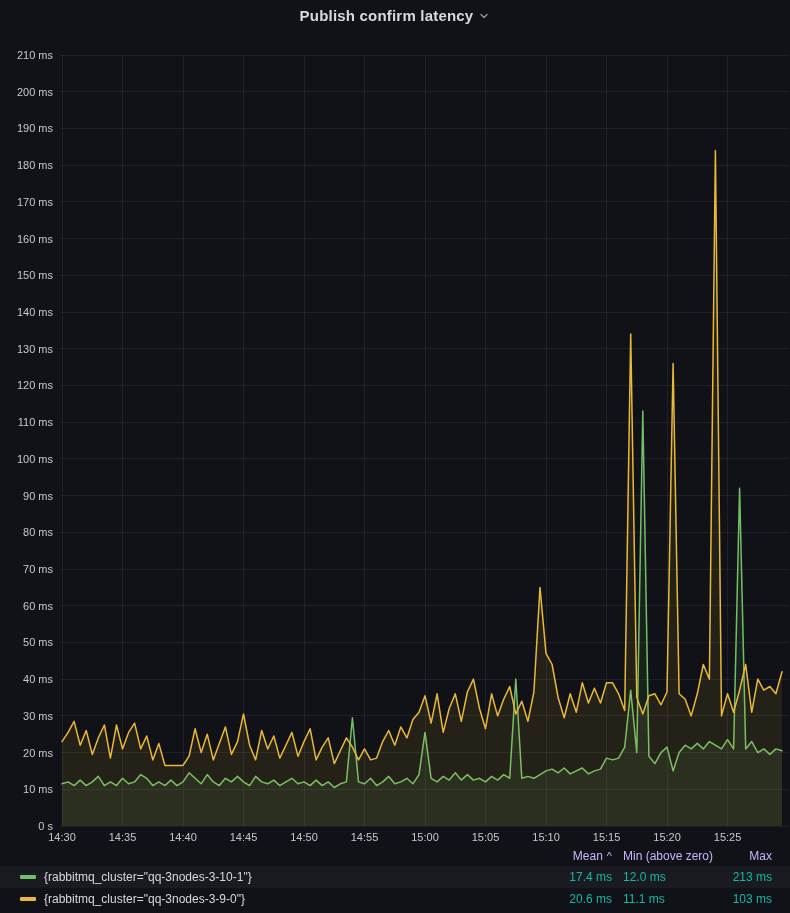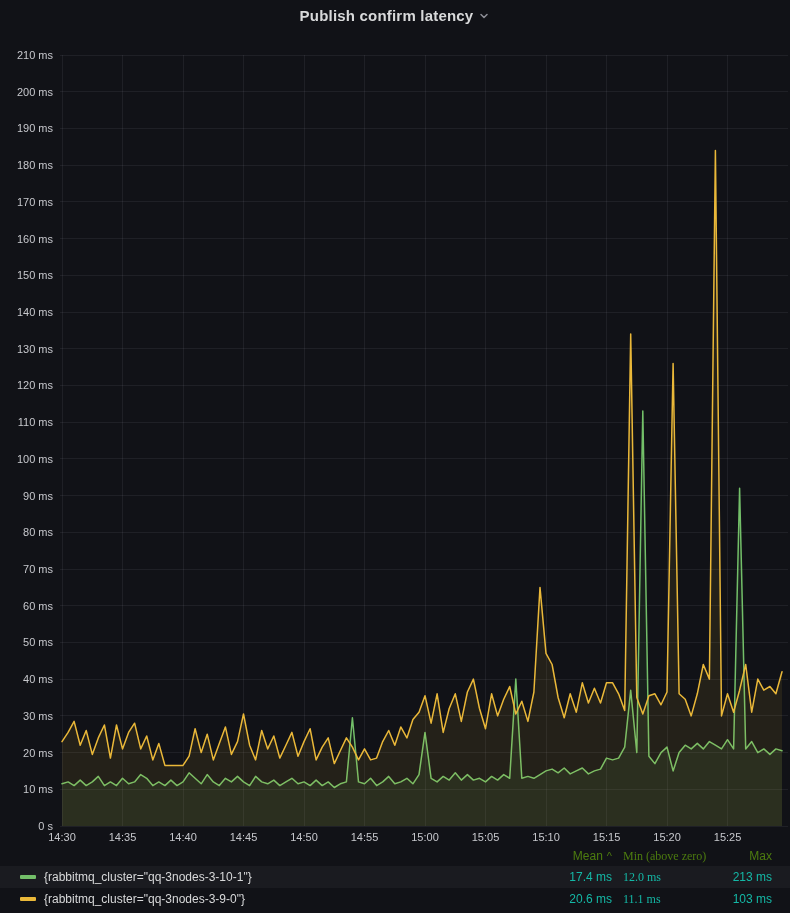--- a/index.html
+++ b/index.html
@@ -7,23 +7,23 @@
          font-family:"Liberation Sans",sans-serif;color:#d8d9da;}
   .panel-header{position:absolute;top:0;left:0;width:100%;height:30px;display:flex;
                 align-items:center;justify-content:center;gap:5px;cursor:pointer;z-index:2;}
   .panel-title{font-size:15px;font-weight:700;color:#d8d9da;letter-spacing:.2px;}
   .chevron{opacity:.8;margin-top:2px;}
   #chart{position:absolute;top:0;left:0;}
   .axis-text{fill:#c7c8cd;font-size:11px;}
   .legend{position:absolute;top:846px;left:0;right:0;bottom:0;font-size:12px;}
   .legend-grid{display:grid;grid-template-columns:1fr 80px 113px 47px;align-items:center;padding-right:18px;}
   .legend-header{height:20px;}
-  .legend-header .cell{color:#4d7c0f;font-weight:500;cursor:pointer;white-space:nowrap;}
+  .legend-header .cell{color:#c4b5fd;font-weight:500;cursor:pointer;white-space:nowrap;}
   .cell.mean,.cell.max{text-align:right;}
-  .cell.min{text-align:left;padding-left:11px;font-family:Liberation Serif, serif;}
+  .cell.min{text-align:left;padding-left:11px;}
   .caret{margin-left:4px;font-size:11px;}
   .legend-row{height:22px;}
   .legend-row:nth-child(odd){background:rgba(204,204,220,0.05);}
   .lg-name{display:flex;align-items:center;gap:8px;padding-left:20px;white-space:nowrap;overflow:hidden;}
   .swatch{width:16px;height:4px;border-radius:1px;flex:none;cursor:pointer;}
   .series-name{color:#d8d9da;cursor:pointer;}
   .lg-val{color:#14b8a6;}
 </style>
 </head>
 <body>

